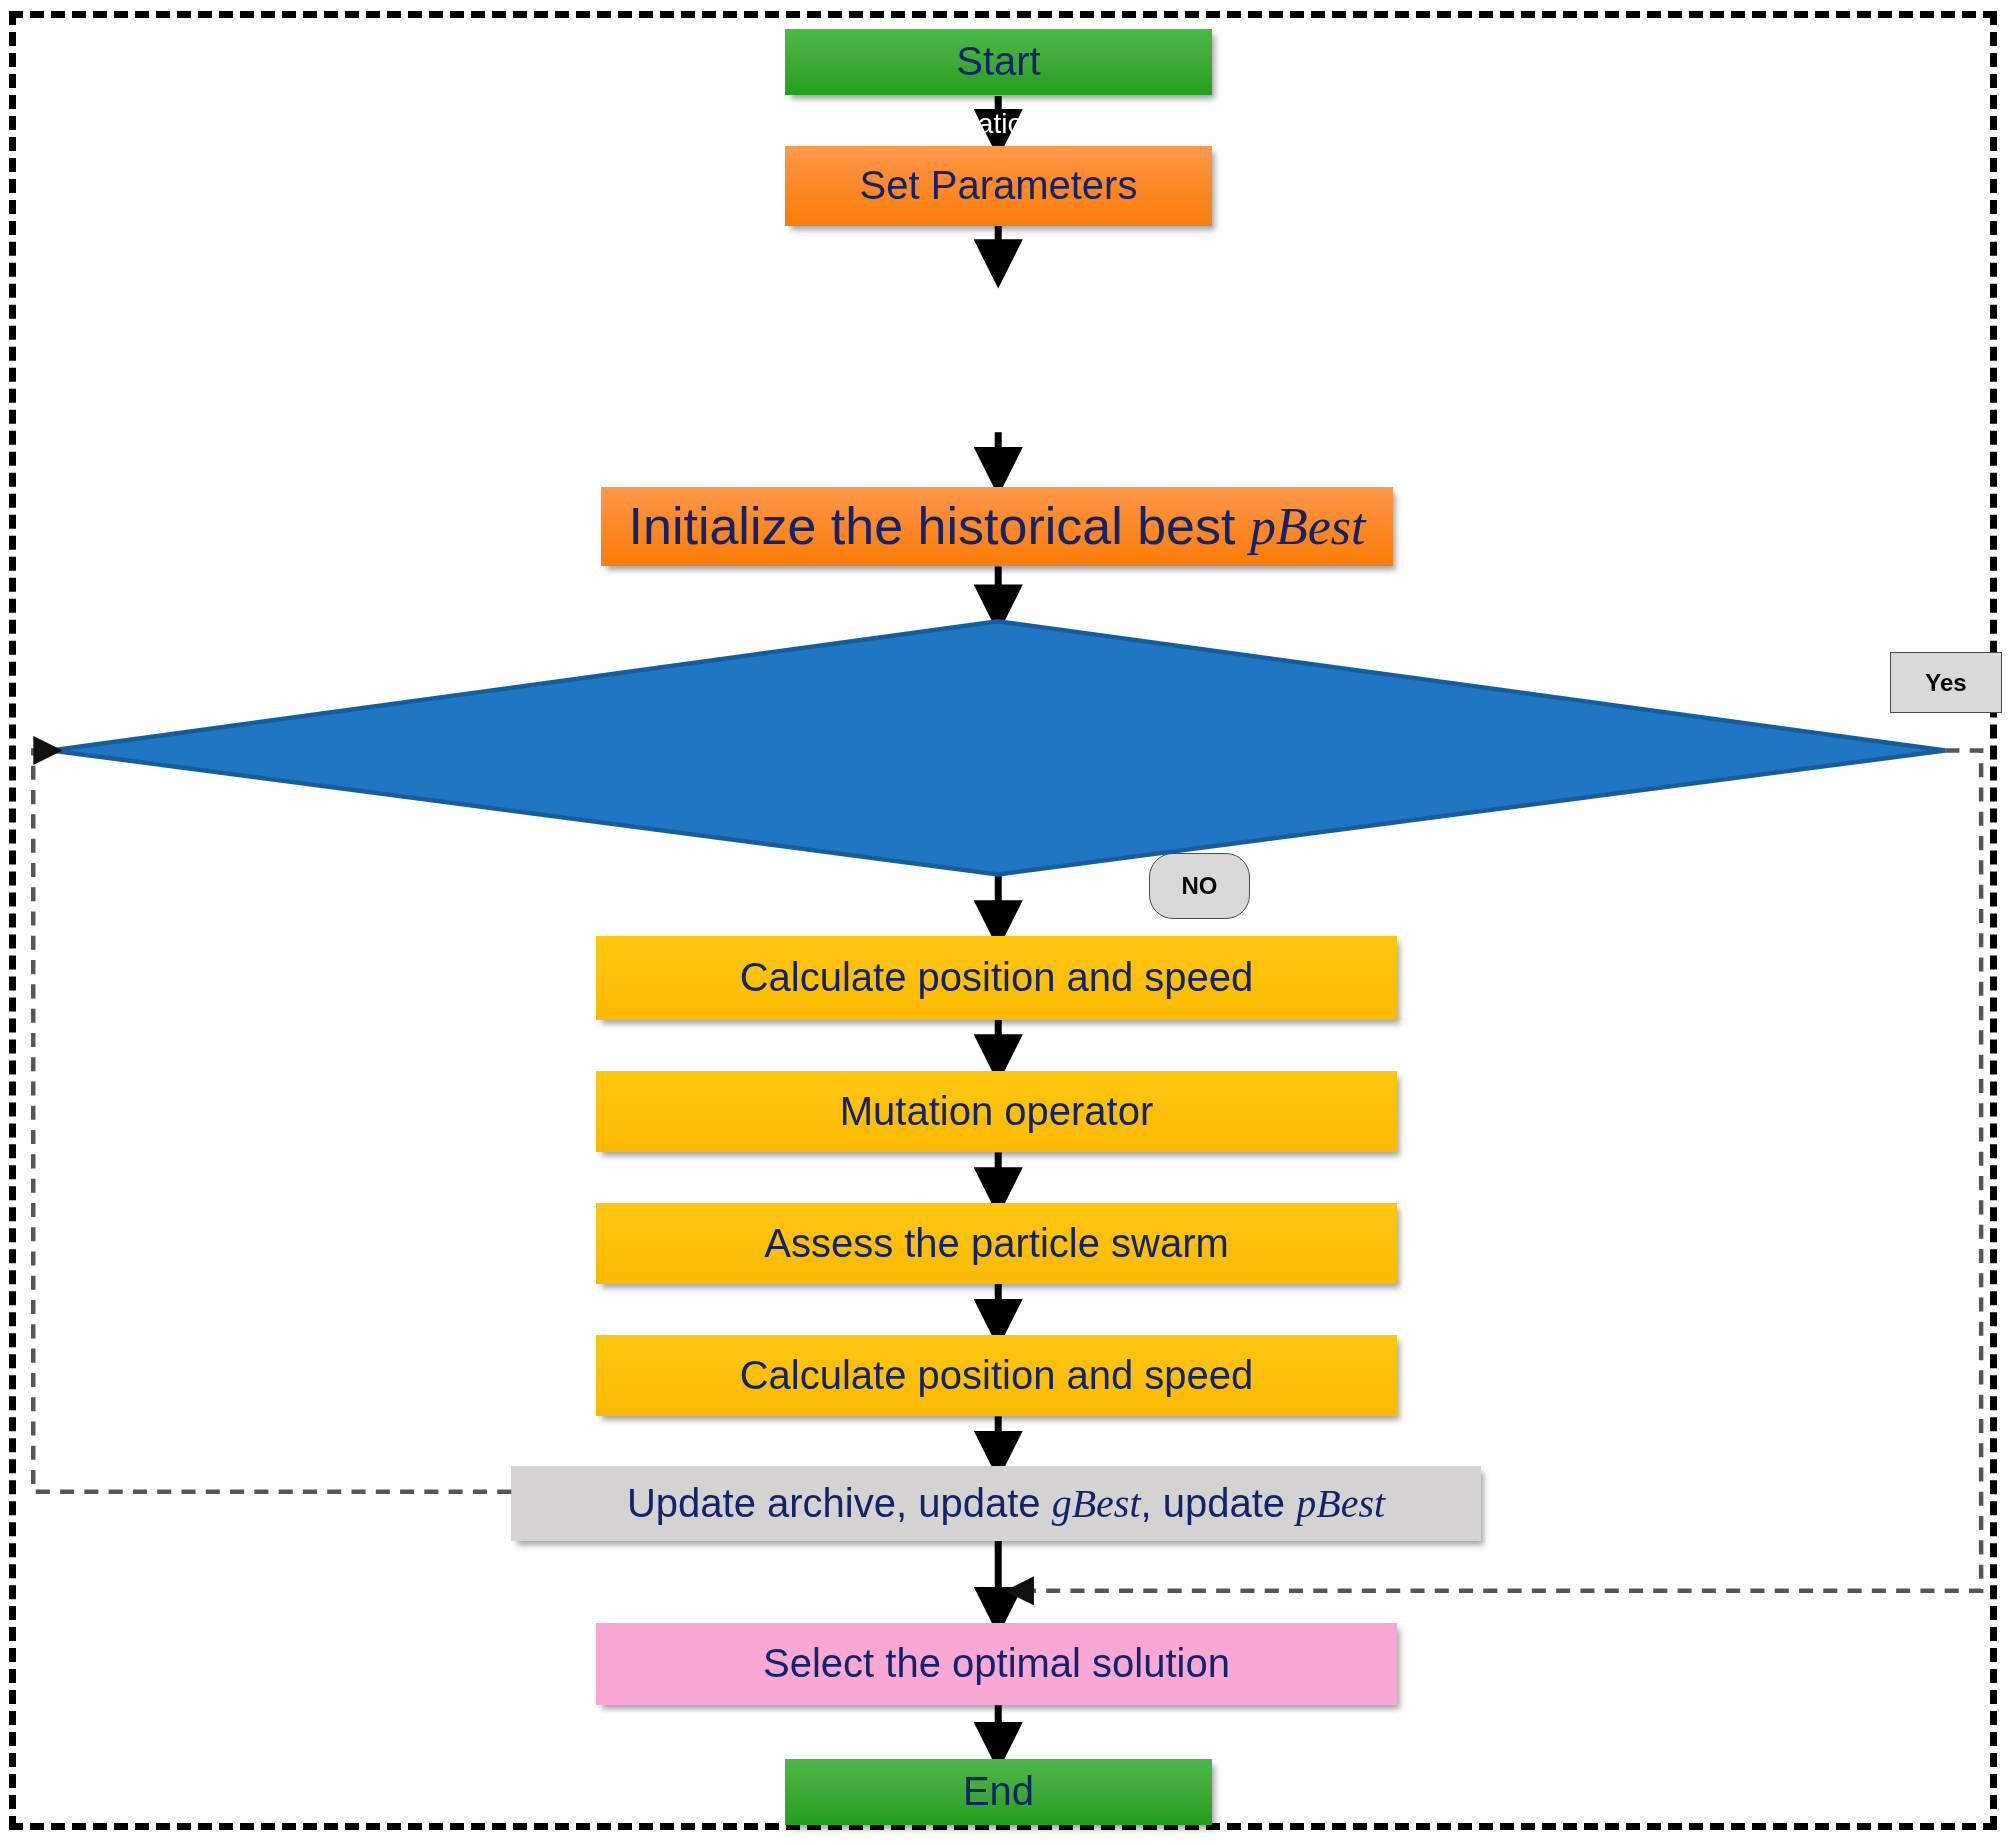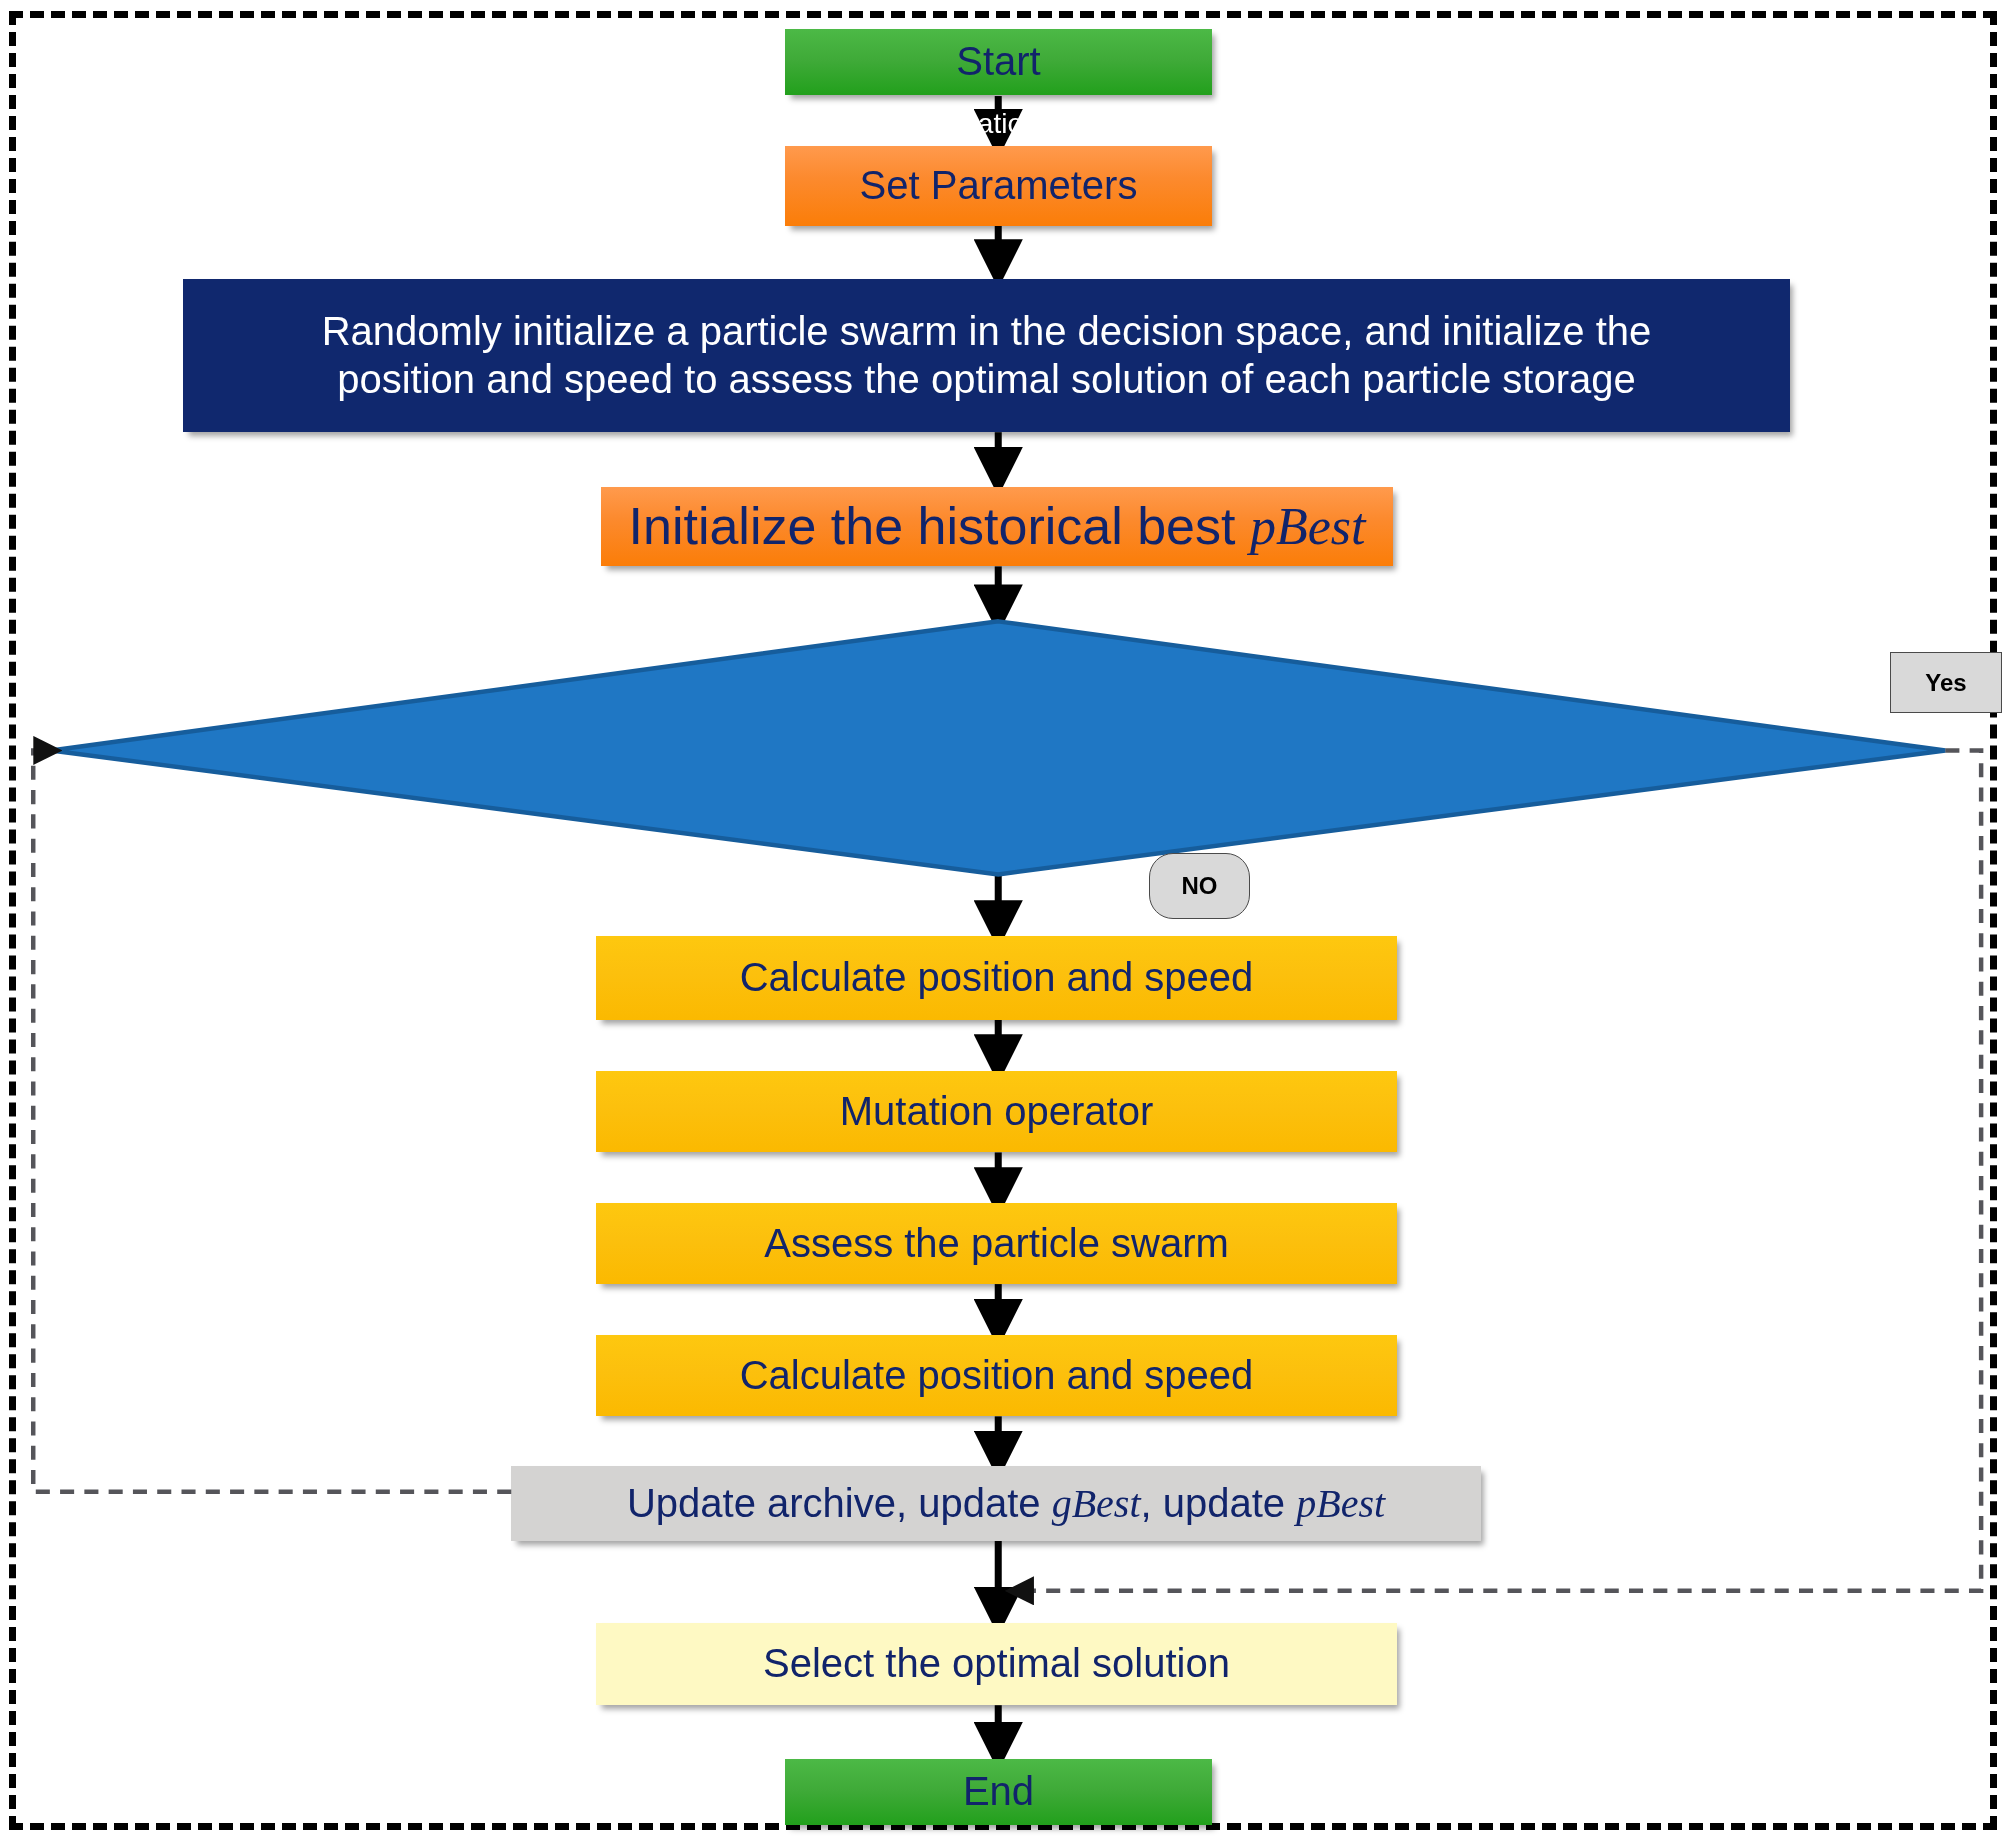--- a/index.html
+++ b/index.html
@@ -57,21 +57,21 @@
   }
   .yellow {
     background: linear-gradient(180deg,#fec80f 0%,#fcc00d 45%,#fbb900 100%);
     color: #11246b;
   }
   .grey {
     background: #d4d3d2;
     color: #11246b;
   }
   .green-light {
-    background: #fef9c3;
+    background: #f9a8d4;
     color: #11246b;
   }
   #decision-text {
     position: absolute;
     left: 0;
     top: 0;
     width: 1906px;
     height: 248px;
     display: flex;
     align-items: center;
@@ -159,23 +159,20 @@
   </svg>
 
   <div class="node green-dark" style="left:785px; top:29px; width:427px; height:66px; font-size:40px;">
     <span class="lbl">Start</span>
   </div>
 
   <div class="node orange" style="left:785px; top:146px; width:427px; height:80px; font-size:40px;">
     <span class="lbl">Set Parameters</span>
   </div>
 
-  <div class="node navy" style="left:183px; top:279px; width:1607px; height:153px; font-size:40px;">
-    <span class="lbl" style="padding:0 77px;">Randomly initialize a particle swarm in the decision space, and initialize the position and speed to assess the optimal solution of each particle storage</span>
-  </div>
 
   <div class="node orange" style="left:601px; top:487px; width:792px; height:79px; font-size:52px;">
     <span class="lbl"><span>Initialize the historical best </span><i class="var">pBest</i></span>
   </div>
 
   <div id="decision-text">
     <span>
       <span>Maximum number of iterations is reached for</span><br>
     </span>
   </div>

